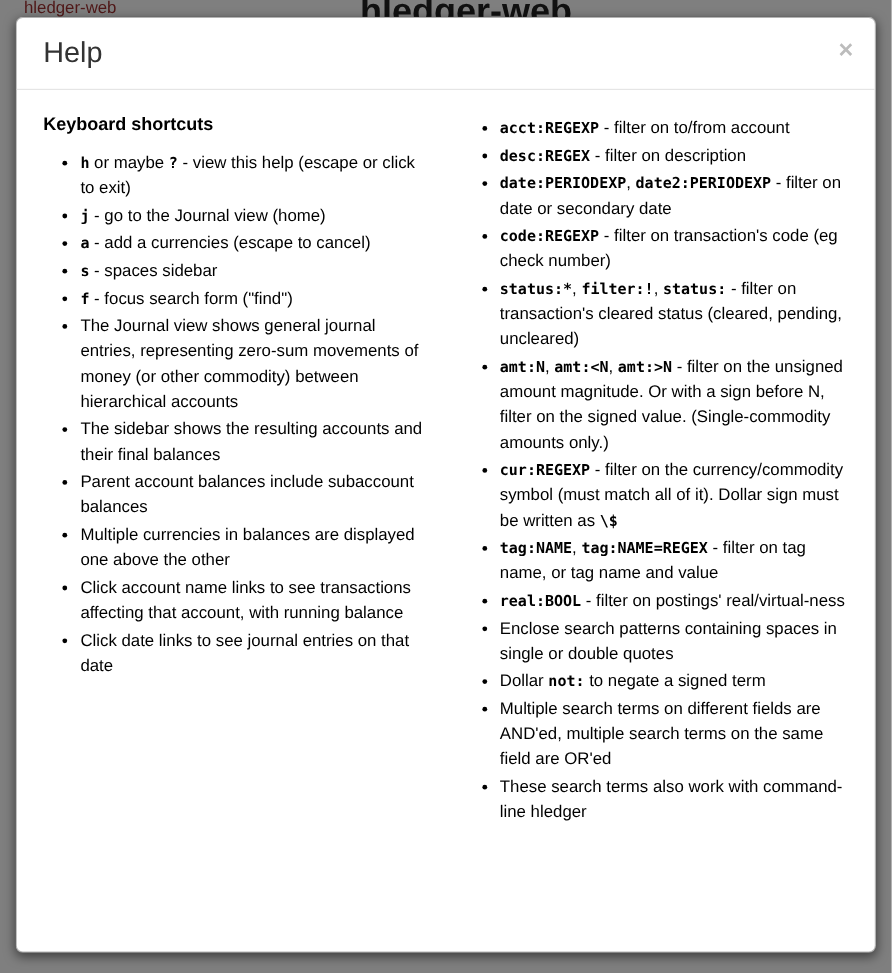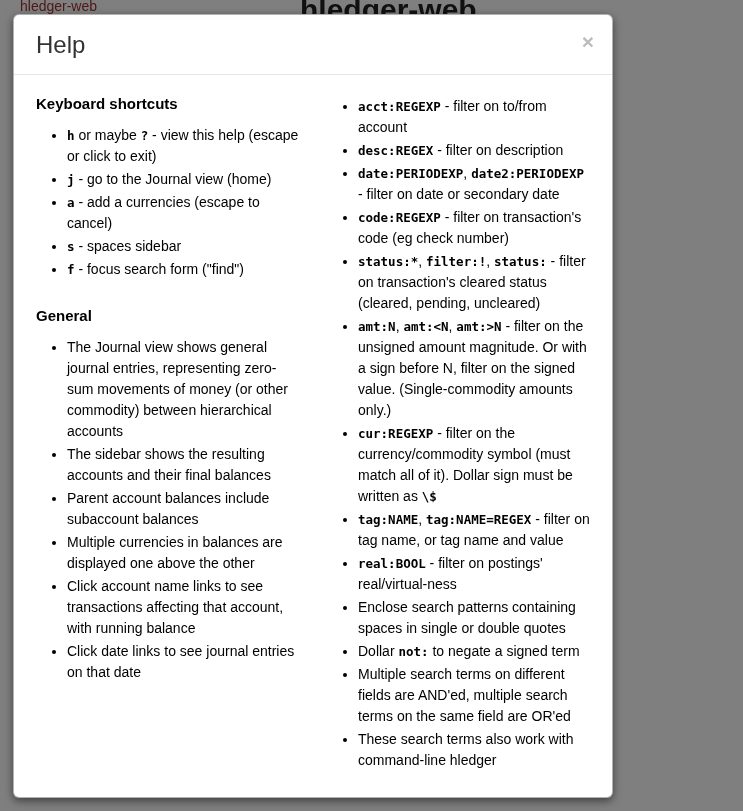--- a/index.html
+++ b/index.html
@@ -15,21 +15,21 @@
     position: absolute; top: -2px; left: 20px;
     font-size: 14px; color: #a03333; text-decoration: none;
   }
   .page-title-partial {
     position: absolute; top: -7px; left: 300px;
     font-size: 30px; font-weight: 700; color: #222; white-space: nowrap;
   }
   .modal-backdrop { position: absolute; inset: 0; background: rgba(0,0,0,0.5); }
   .modal-dialog {
     position: absolute; top: 14px; left: 13px;
-    width: 600px; min-height: 780px;
+    width: 717px; min-height: 780px;
     background: #fff;
     border: 1px solid rgba(0,0,0,0.3);
     border-radius: 6px;
     box-shadow: 0 3px 9px rgba(0,0,0,0.5);
   }
   .modal-header {
     position: relative;
     padding: 16px 20px 14px 22px;
     border-bottom: 1px solid #e5e5e5;
   }
@@ -72,21 +72,20 @@
         <h4 class="section-heading">Keyboard shortcuts</h4>
         <ul class="help-list">
             <li><code>h</code><span> or maybe </span><code>?</code><span> - view this help (escape or click to exit)</span></li>
             <li><code>j</code><span> - go to the Journal view (home)</span></li>
             <li><code>a</code><span> - add a currencies (escape to cancel)</span></li>
             <li><code>s</code><span> - spaces sidebar</span></li>
             <li><code>f</code><span> - focus search form ("find")</span></li>
           </ul>
       </div>
       <div class="section">
-        <h4 class="section-heading">General</h4>
         <ul class="help-list">
             <li><span>The Journal view shows general journal entries, representing zero-sum movements of money (or other commodity) between hierarchical accounts</span></li>
             <li><span>The sidebar shows the resulting accounts and their final balances</span></li>
             <li><span>Parent account balances include subaccount balances</span></li>
             <li><span>Multiple currencies in balances are displayed one above the other</span></li>
             <li><span>Click account name links to see transactions affecting that account, with running balance</span></li>
             <li><span>Click date links to see journal entries on that date</span></li>
           </ul>
       </div>
     </div>

